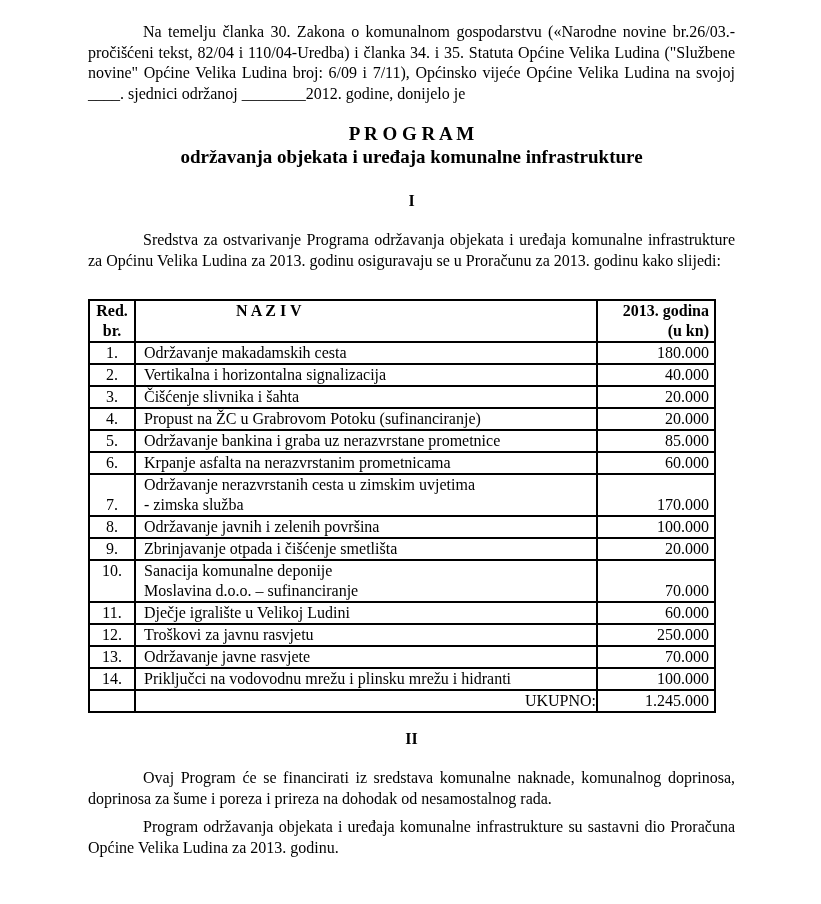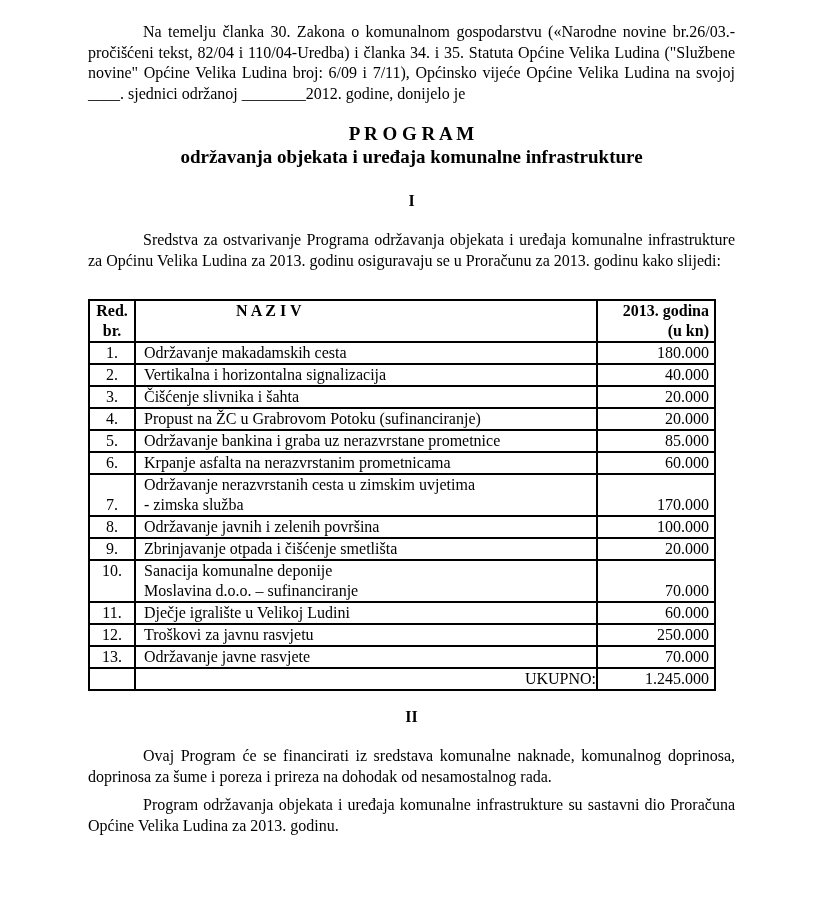--- a/index.html
+++ b/index.html
@@ -193,20 +193,27 @@
           </td>
           <td class="col-value">250.000</td>
         </tr>
         <tr>
           <td class="col-num">13.</td>
           <td class="col-name">
             <div>Održavanje javne rasvjete</div>
           </td>
           <td class="col-value">70.000</td>
         </tr>
+        <tr>
+          <td class="col-num">14.</td>
+          <td class="col-name">
+            <div>Priključci na vodovodnu mrežu i plinsku mrežu i hidranti</div>
+          </td>
+          <td class="col-value">100.000</td>
+        </tr>
       </tbody>
     <tfoot>
       <tr class="total-row">
         <td class="col-num"></td>
         <td class="col-name">UKUPNO:</td>
         <td class="col-value">1.245.000</td>
       </tr>
     </tfoot>
   </table>
 

